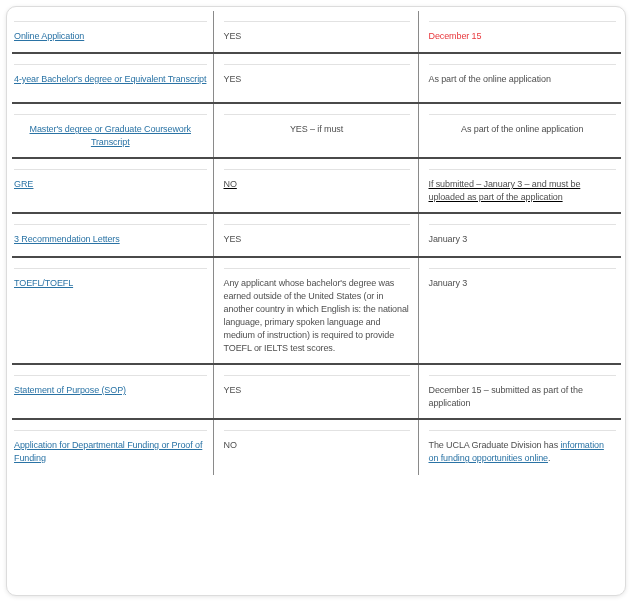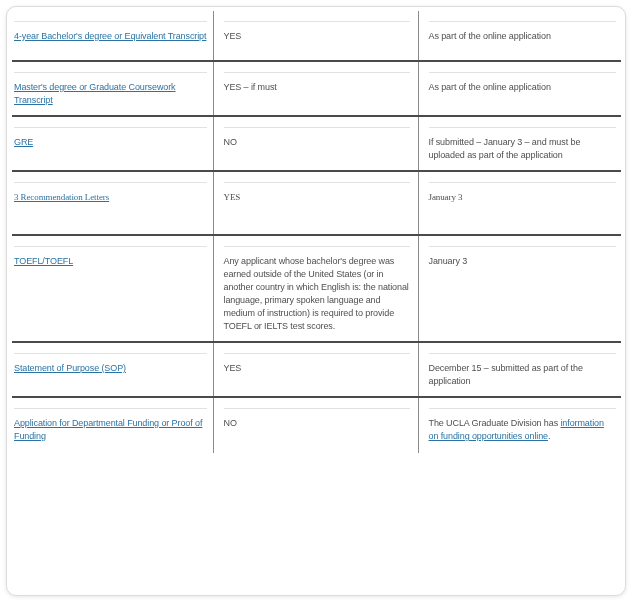--- a/index.html
+++ b/index.html
@@ -36,41 +36,52 @@
   }
   td.c1 { width: 201px; padding-left: 2px; padding-right: 6px; }
   td.c2 { width: 205px; border-left: 1px solid #8a8a8a; }
   td.c3 { width: 203px; border-left: 1px solid #8a8a8a; padding-right: 5px; }
   .cell {
     border-top: 1px solid #e2e2e2;
     padding-top: 8px;
   }
   .r1  { height: 42px; }
   .r2  { height: 50px; margin-top: 24px; }
-  .r3  { height: 51px; }
-  .r4  { height: 48px; }
-  .r5  { height: 64px; font-family: Liberation Serif, serif; }
+  .r3  { height: 51px; text-align: center; }
+  .r4  { height: 48px; text-decoration: underline; }
+  .r5  { height: 44px; }
   .r6  { height: 102px; }
   .r7  { height: 46px; }
   .r8  { height: 62px; }
   .r9  { height: 60px; }
   .r10 { height: 56px; }
   a.link {
     color: var(--link-blue, #2a73a5);
     text-decoration: underline;
     cursor: pointer;
   }
   .red { color: var(--deadline-red, #e8383d); }
 </style>
 </head>
 <body>
 
 <div class="card">
   <table class="req">
     <tbody>
+        <tr class="r1">
+      <td class="c1">
+            <div class="cell"><a class="link">Online Application</a></div>
+          </td>
+      <td class="c2">
+            <div class="cell"><span>YES</span></div>
+          </td>
+      <td class="c3">
+            <div class="cell"><span class="red">December 15</span></div>
+          </td>
+    </tr>
     <tr class="r2">
       <td class="c1">
             <div class="cell"><a class="link">4-year Bachelor's degree or Equivalent Transcript</a></div>
           </td>
       <td class="c2">
             <div class="cell"><span>YES</span></div>
           </td>
       <td class="c3">
             <div class="cell"><span>As part of the online application</span></div>
           </td>

